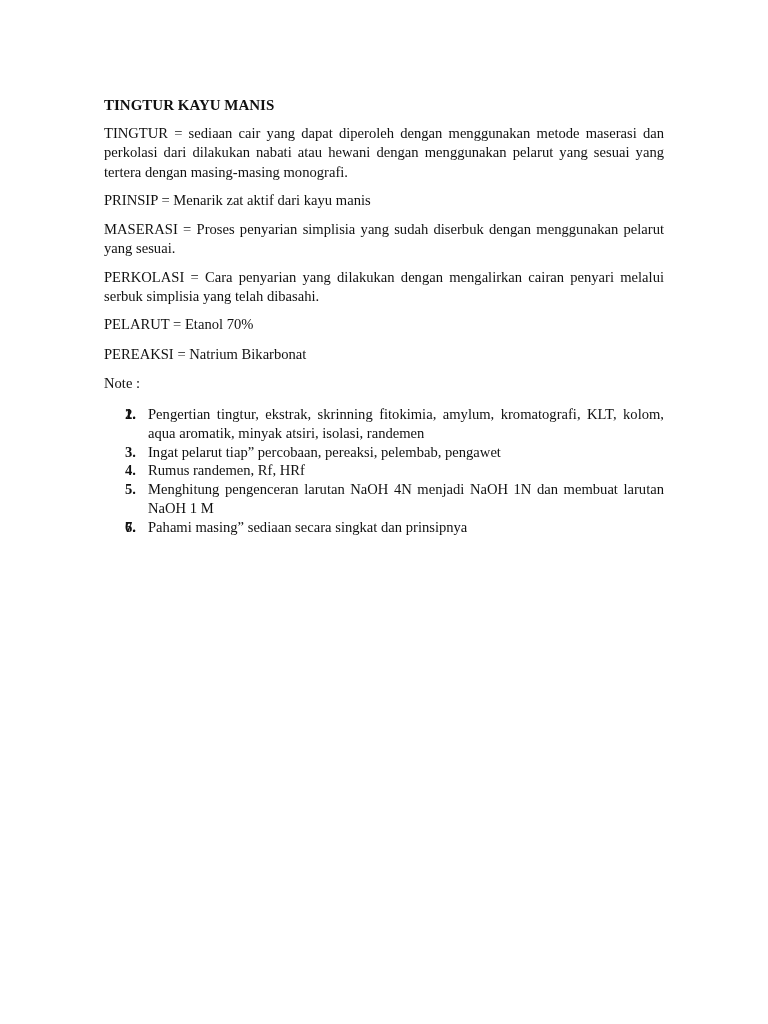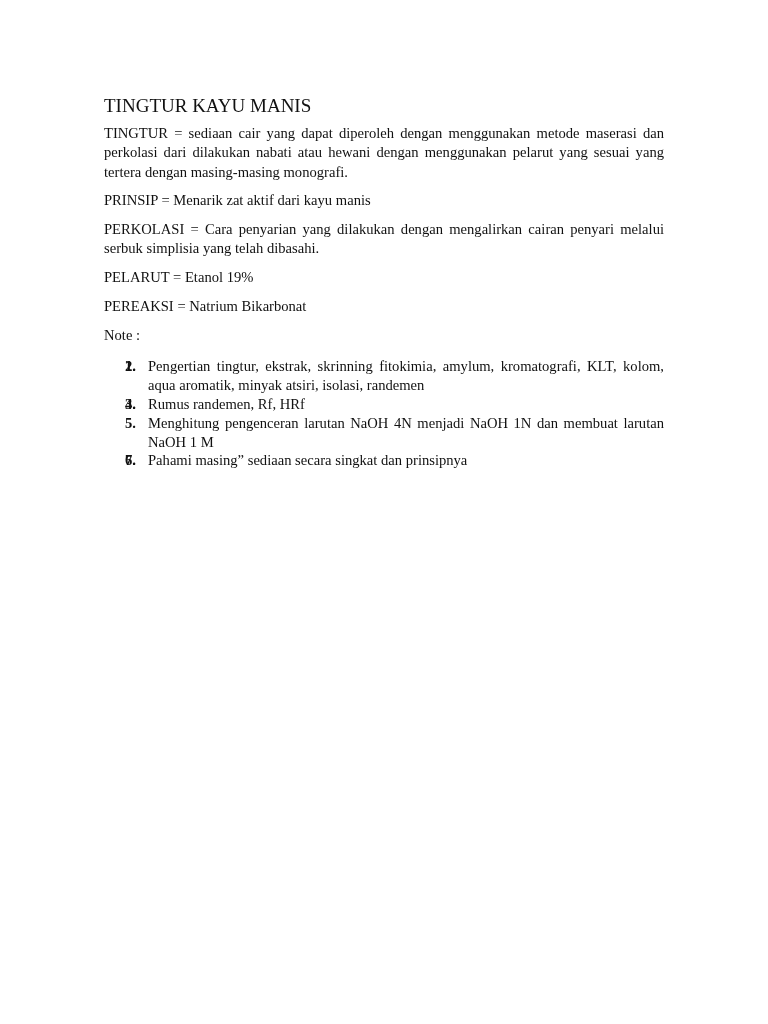--- a/index.html
+++ b/index.html
@@ -16,22 +16,22 @@
       color: #111111;
       font-size: 14.6px;
     }
     .page {
       position: absolute;
       left: 104px;
       top: 96px;
       width: 560px;
     }
     .title {
-      font-weight: normal;
-      font-size: 19px;
+      font-weight: bold;
+      font-size: 15px;
       line-height: 19px;
       margin: 0 0 9px 0;
       letter-spacing: 0px;
     }
     .para {
       line-height: 19.3px;
       margin: 0 0 9px 0;
       text-align: justify;
     }
     .para.single {
@@ -64,28 +64,29 @@
     }
   </style>
 </head>
 <body>
 
 <div class="page">
   <div class="title">TINGTUR KAYU MANIS</div>
 
   <p class="para">TINGTUR  =  sediaan cair yang dapat diperoleh dengan menggunakan metode maserasi  dan perkolasi dari dilakukan nabati atau  hewani dengan menggunakan pelarut yang sesuai   yang tertera dengan masing-masing monografi.</p>
   <p class="para single">PRINSIP = Menarik zat aktif dari kayu manis</p>
+  <p class="para">MASERASI = Proses penyarian simplisia yang sudah diserbuk dengan menggunakan pelarut yang sesuai.</p>
   <p class="para">PERKOLASI = Cara penyarian yang dilakukan dengan mengalirkan cairan penyari melalui serbuk simplisia yang telah dibasahi.</p>
-  <p class="para single">PELARUT = Etanol 19%</p>
+  <p class="para single">PELARUT = Etanol 70%</p>
   <p class="para single">PEREAKSI = Natrium Bikarbonat</p>
 
   <div class="note-label"><b>Note</b><span> :</span></div>
 
   <ol class="notes">
     <li><span class="num">1.</span></li>
     <li><span class="num">2.</span><span>Pengertian tingtur, ekstrak, skrinning fitokimia, amylum, kromatografi, KLT, kolom, aqua aromatik, minyak atsiri, isolasi, randemen</span></li>
-    <li><span class="num">3.</span></li>
+    <li><span class="num">3.</span><span>Ingat pelarut tiap” percobaan, pereaksi, pelembab, pengawet</span></li>
     <li><span class="num">4.</span><span>Rumus randemen, Rf, HRf</span></li>
     <li><span class="num">5.</span><span>Menghitung pengenceran larutan NaOH  4N menjadi  NaOH 1N dan membuat larutan NaOH 1 M</span></li>
     <li><span class="num">6.</span></li>
     <li><span class="num">7.</span><span>Pahami masing” sediaan secara singkat dan prinsipnya</span></li>
   </ol>
 </div>
 
 </body></html>

